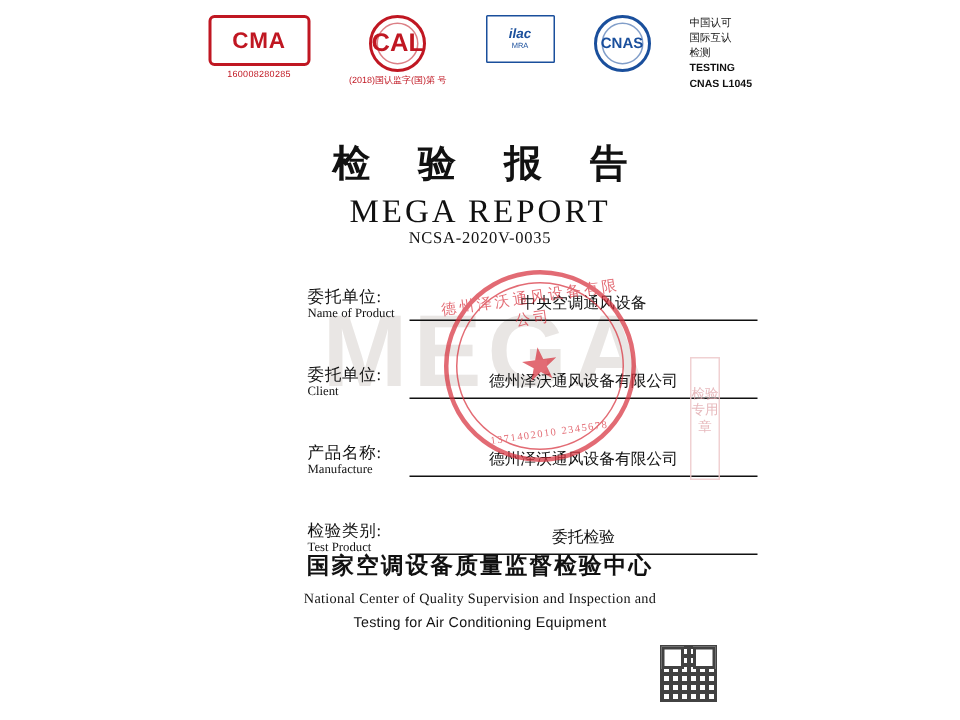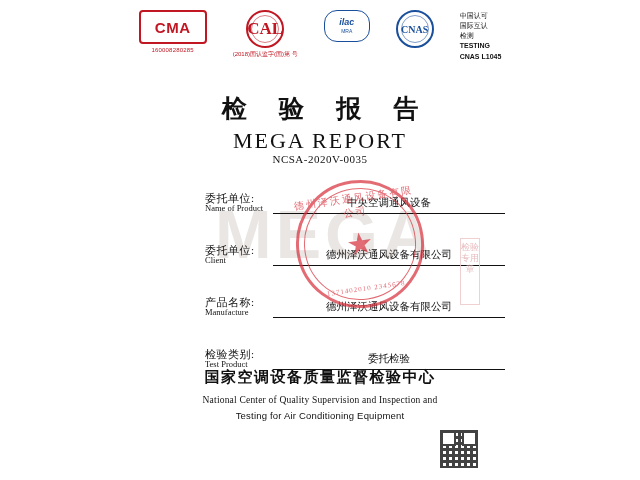--- a/index.html
+++ b/index.html
@@ -68,21 +68,21 @@
 
   
   .round-logo {
     width: 34px;
     height: 34px;
     border-radius: 50%;
     border: 2px solid #c01722;
     display: flex;
     align-items: center;
     justify-content: center;
-    font-family: Liberation Serif, serif;
+    font-family: Liberation Sans, sans-serif;
     color: #c01722;
     font-weight: bold;
     font-size: 17px;
     background: #fff;
     position: relative;
   }
   .round-logo.blue {
     border-color: #1a4f9c;
     color: #1a4f9c;
   }
@@ -102,21 +102,21 @@
     line-height: 1.25;
     white-space: nowrap;
   }
   .logo-caption.red { color: #c01722; }
 
   
   .ilac {
     width: 44px;
     height: 30px;
     border: 1.5px solid #1a4f9c;
-    border-radius: 13px;
+    border-radius: 1px;
     background: #fff;
     display: flex;
     flex-direction: column;
     align-items: center;
     justify-content: center;
     line-height: 1;
   }
   .ilac-top {
     font-family: "Liberation Sans", sans-serif;
     font-size: 9px;
@@ -333,21 +333,21 @@
     right: 112px;
     top: 238px;
     width: 18px;
     height: 62px;
     border: 1px solid #eec9cb;
     color: #e3aeb2;
     font-size: 9px;
     line-height: 1.2;
     text-align: center;
     font-family: "Liberation Serif", serif;
-    padding-top: 3px;
+    padding-top: 18px;
     opacity: 0.85;
     pointer-events: none;
   }
 
   
   .qr {
     position: absolute;
     left: 440px;
     top: 430px;
     width: 38px;

